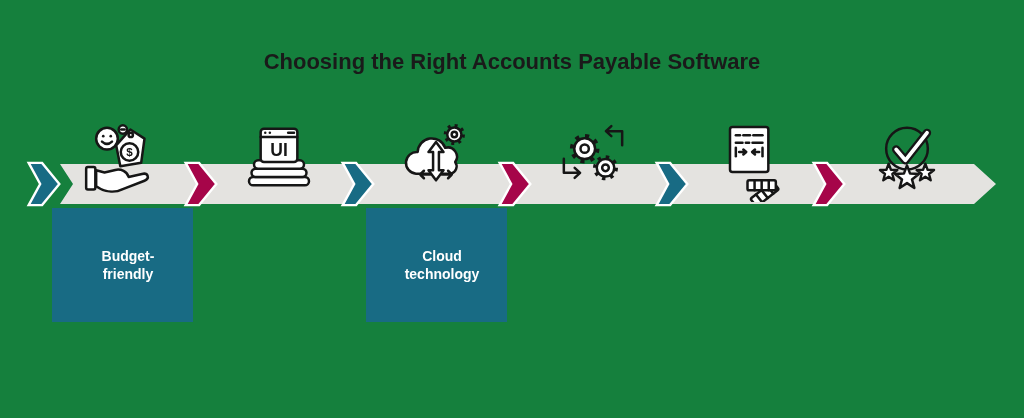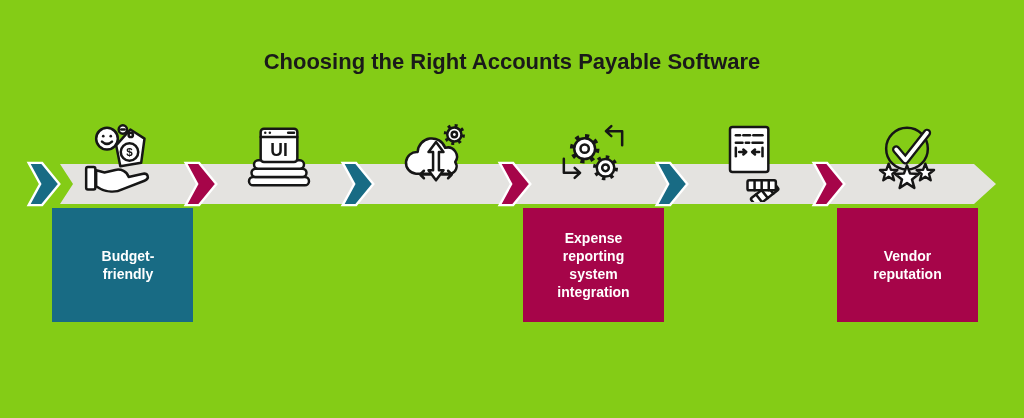--- a/index.html
+++ b/index.html
@@ -1,17 +1,17 @@
 <!DOCTYPE html>
 <html style="--teal: #186B84; --crimson: #A60549; --band-gray: #E4E3E0; --title-text: #1A1A1A; --box-text: #FFFFFF; --icon-line: #161616;"><head>
 <meta charset="utf-8">
 <style>
   html,body{margin:0;padding:0;background:#fff;}
   .canvas{
-    position:relative;width:1024px;height:418px;background:#84cc16;
+    position:relative;width:1024px;height:418px;background:#15803d;
     font-family:"Liberation Sans",sans-serif;overflow:hidden;
   }
   .title{
     position:absolute;top:49px;left:0;width:100%;text-align:center;
     font-size:22px;font-weight:bold;color:var(--title-text,#1a1a1a);
   }
   .band{
     position:absolute;left:60px;top:164px;width:936px;height:40px;
     background:var(--band-gray,#E4E3E0);
     clip-path:polygon(0 0,914px 0,936px 20px,914px 40px,0 40px,13px 20px);
@@ -151,20 +151,16 @@
       <path d="M35,33 L46,46 L72,13" fill="none" stroke-width="10"></path>
       <path d="M35,33 L46,46 L72,13" fill="none" stroke="#fff" stroke-width="4.5"></path>
       <path transform="translate(26,61) scale(1.1)" stroke-width="2.6" d="M0,-10 L2.47,-3.4 L9.51,-3.09 L3.99,1.3 L5.88,8.09 L0,4.2 L-5.88,8.09 L-3.99,1.3 L-9.51,-3.09 L-2.47,-3.4 Z"></path>
       <path transform="translate(70,61) scale(1.1)" stroke-width="2.6" d="M0,-10 L2.47,-3.4 L9.51,-3.09 L3.99,1.3 L5.88,8.09 L0,4.2 L-5.88,8.09 L-3.99,1.3 L-9.51,-3.09 L-2.47,-3.4 Z"></path>
       <path transform="translate(48,67) scale(1.5)" stroke-width="2" d="M0,-10 L2.47,-3.4 L9.51,-3.09 L3.99,1.3 L5.88,8.09 L0,4.2 L-5.88,8.09 L-3.99,1.3 L-9.51,-3.09 L-2.47,-3.4 Z"></path>
     </g>
   </svg>
 
   <div class="box teal" style="left:52px">Budget-
 friendly</div>
-  <div class="box crimson" style="left:523px">Expense
-reporting
-system
-integration</div>
-  <div class="box crimson" style="left:837px">Vendor
-reputation</div>
+  <div class="box teal" style="left:366px">Cloud
+technology</div>
 
 </div>
 
 </body></html>

